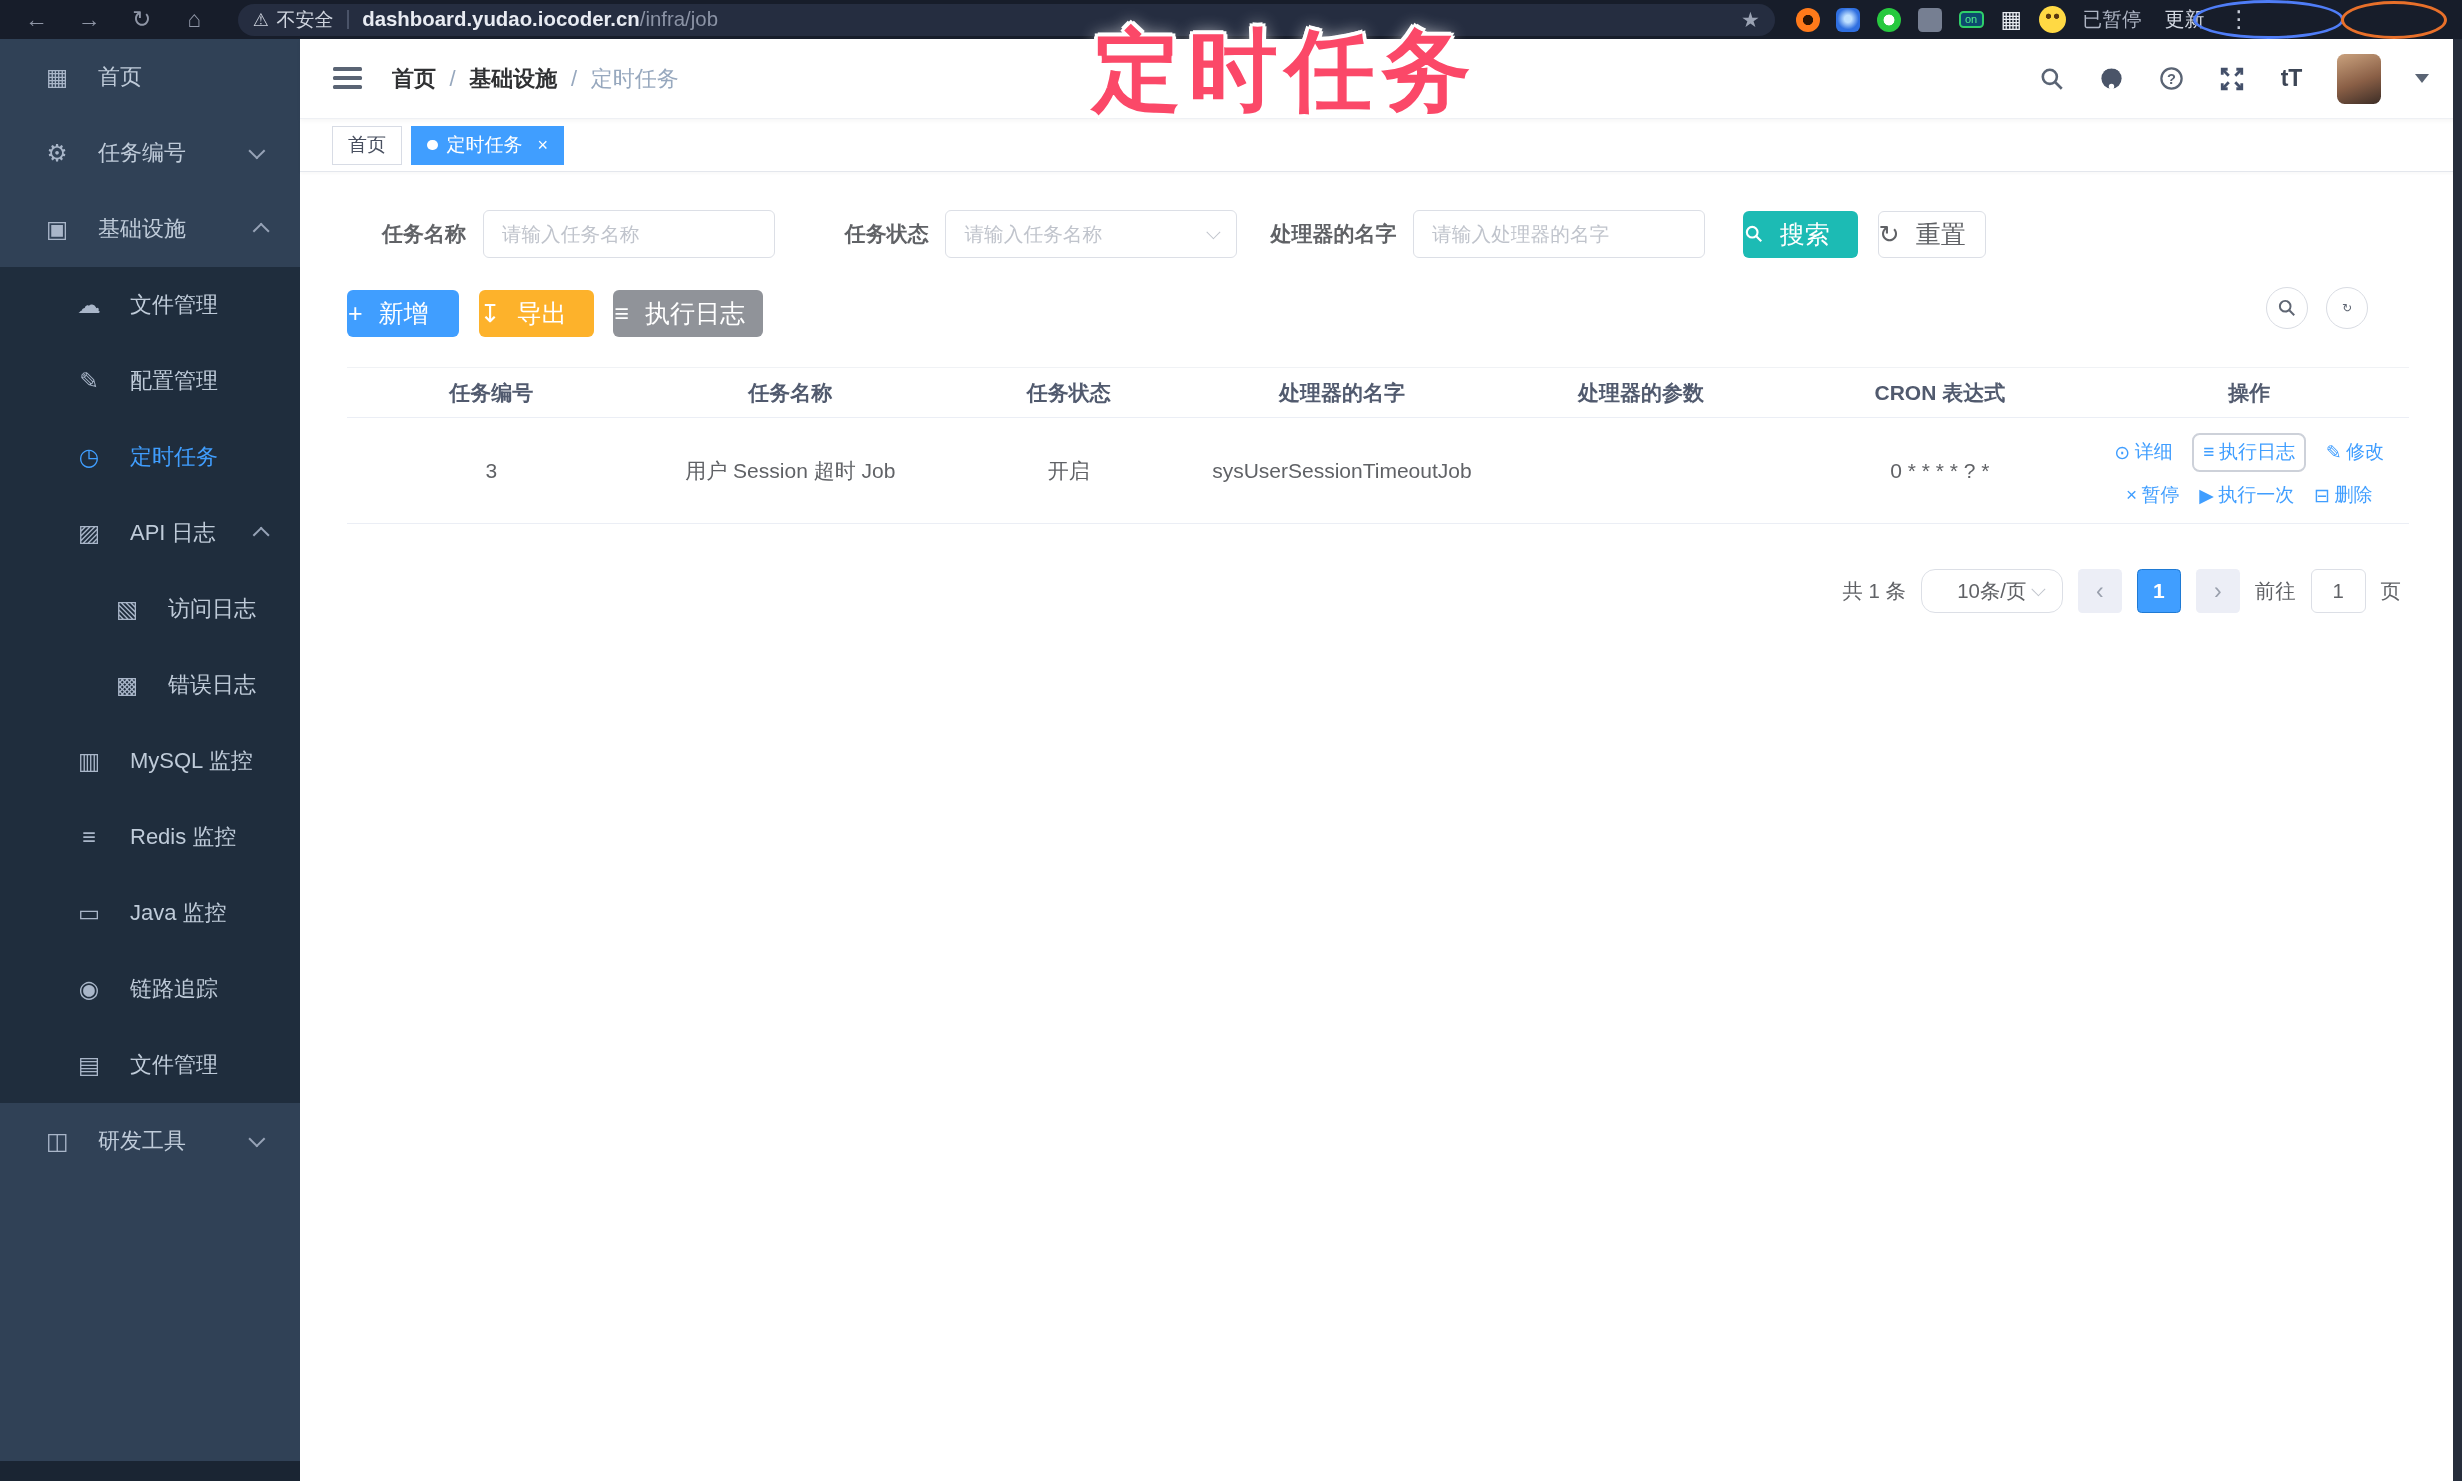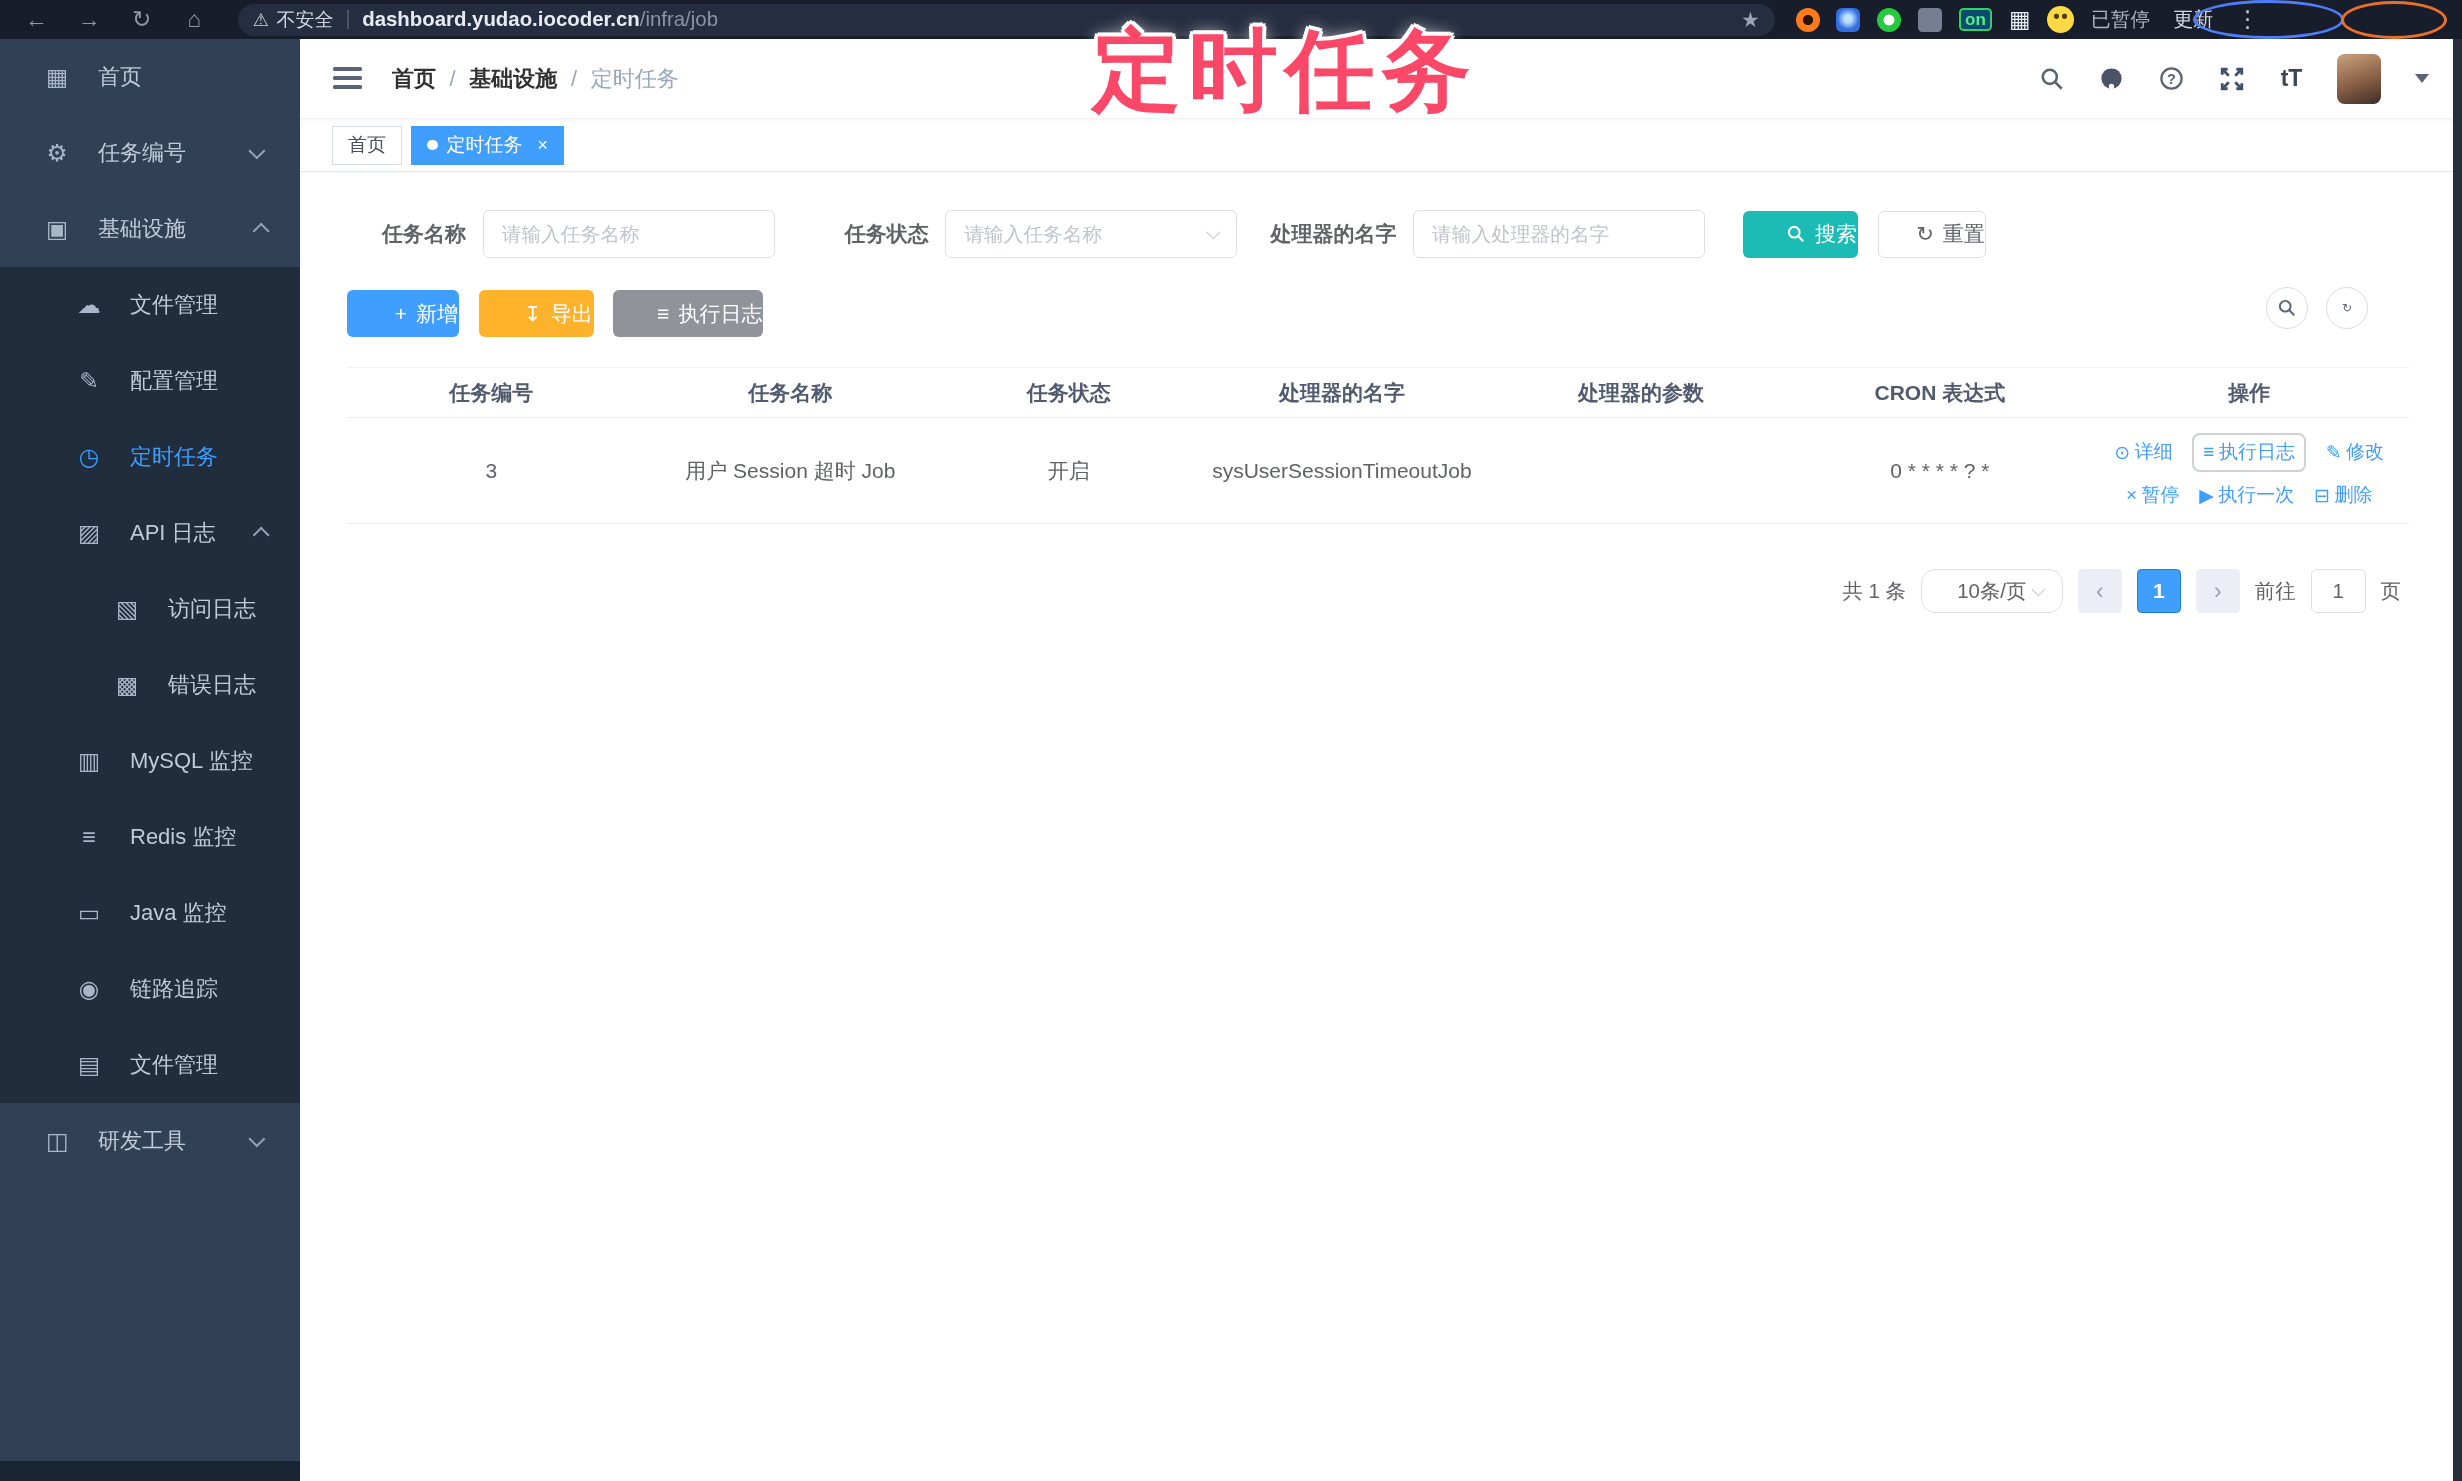--- a/index.html
+++ b/index.html
@@ -18,21 +18,21 @@
   .omni-host { color:#e8ebf2; font-weight:bold; font-size:20.4px; }
   .omni-path { color:#8b93a5; font-size:20.4px; }
   .omni-star { margin-left:auto; color:#9aa2b3; font-size:21px; }
   .ext-zone { display:flex; align-items:center; gap:16.7px; margin-left:21px; }
   .ext-dot { width:24px; height:24px; border-radius:50%; }
   .ext-orange { background:radial-gradient(circle at 50% 50%, #2a1506 28%, #ff7a1a 32%); }
   .ext-blue { background:radial-gradient(circle at 50% 45%, #bfe0ff 20%, #2f6fe0 60%); border-radius:6px; }
   .ext-green { background:radial-gradient(circle at 50% 50%, #fff 30%, #27c93f 34%); }
   .ext-gray { background:#767f92; border-radius:4.5px; }
   .ext-puzzle { color:#e7eaf0; font-size:23px; }
-  .on-badge { border:2.3px solid #2fd06a; color:#4ff08a; background:#0c4a6e; font-size:17px; font-weight:bold;
+  .on-badge { border:2.3px solid #2fd06a; color:#4ff08a; background:#0c4a6e; font-size:11px; font-weight:normal;
     padding:0.8px 4.5px; border-radius:4.5px; line-height:1; }
   .emoji-face { width:27px; height:27px; border-radius:50%;
     background:radial-gradient(circle at 35% 38%, #5a3a10 2.3px, transparent 3px),
                radial-gradient(circle at 65% 38%, #5a3a10 2.3px, transparent 3px),
                radial-gradient(circle at 50% 45%, #ffd944 70%, #f0b315 100%); }
   .paused-label { color:#aeb5c4; font-size:19.7px; }
   .update-label { color:#d3d8e2; font-size:20px; margin-left:23px; }
   .kebab { color:#c7ccd8; font-size:23px; margin:0 19.7px 0 23px; }
   .ellipse-blue { position:absolute; left:2193px; top:0px; width:151px; height:39px;
     border:3px solid #4f7df7; border-radius:50%; pointer-events:none; z-index:6; }
@@ -93,22 +93,22 @@
   .filter-row { margin:38px 0 0 47px; display:flex; align-items:center; }
   .f-label { font-size:21px; color:#606266; font-weight:600; white-space:nowrap; }
   .f-input { width:292px; height:48px; border:0.8px solid #dcdfe6; border-radius:6px; margin-left:16.7px;
     font-size:19.7px; color:#606266; padding:0 18px; outline:none; font-family:inherit; }
   .f-input::placeholder { color:#c0c4cc; }
   .f-select { width:292px; height:48px; border:0.8px solid #dcdfe6; border-radius:6px; margin-left:16.7px;
     display:flex; align-items:center; padding:0 18px; font-size:19.7px; color:#c0c4cc; position:relative; cursor:pointer; }
   .sel-chev { position:absolute; right:16.7px; width:9.8px; height:9.8px; border-left:1.5px solid #c0c4cc;
     border-bottom:1.5px solid #c0c4cc; transform:rotate(-45deg) translateY(-2.3px); }
   .gap90 { width:70px; } .gap40 { width:33px; } .gap50 { width:38px; } .gap26 { width:19.7px; }
-  .btn { height:47px; border-radius:6px; display:flex; align-items:center; justify-content:flex-end;
-    font-size:21px; cursor:pointer; border:0.8px solid transparent; gap:9px; white-space:nowrap; }
+  .btn { height:47px; border-radius:6px; display:flex; align-items:center; justify-content:flex-start;
+    font-size:25px; cursor:pointer; border:0.8px solid transparent; gap:16px; white-space:nowrap; }
   .btn-search { background:#1cbbb4; color:#fff; width:115px; }
   .btn-reset { background:#fff; color:#606266; border-color:#dcdfe6; width:108px; }
 
   
   .toolbar-row { margin:32px 0 0 12px; display:flex; align-items:center; gap:19.7px; position:relative; }
   .btn-add { background:#409EFF; color:#fff; width:112px; }
   .btn-export { background:#fdb22b; color:#fff; width:115px; }
   .btn-exelog { background:#909399; color:#fff; width:150px; }
   .circle-btns { position:absolute; right:59px; top:-3px; display:flex; gap:18px; }
   .circle-btn { width:42px; height:42px; border-radius:50%; border:0.8px solid #d9dce3; background:#fff;

